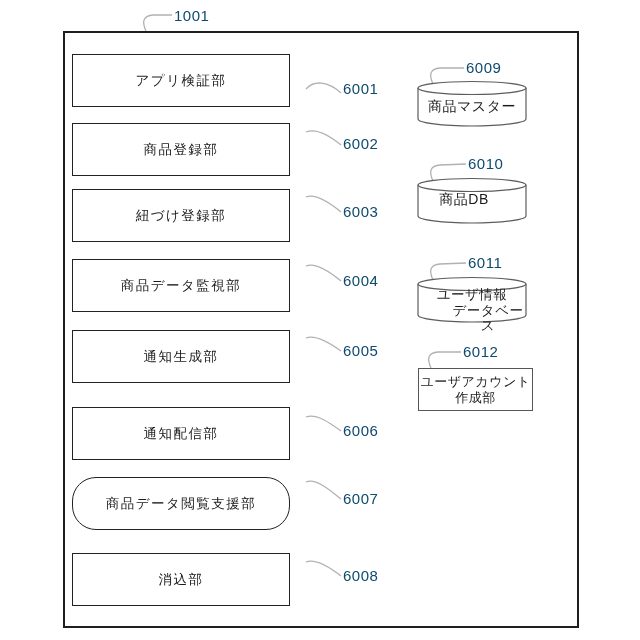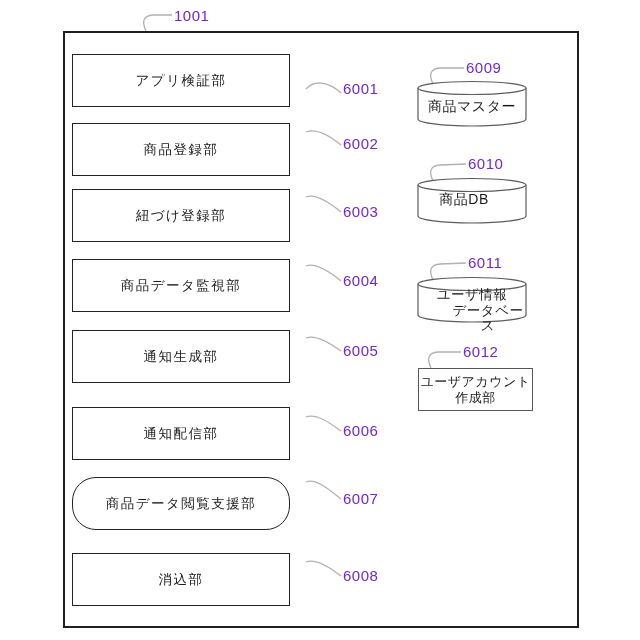--- a/index.html
+++ b/index.html
@@ -4,21 +4,21 @@
 <style>
   html,body{margin:0;padding:0;background:#ffffff;}
   .canvas{position:relative;width:640px;height:640px;background:#fff;
           font-family:"Liberation Sans",sans-serif;color:#1a1a1a;overflow:hidden;}
   .overlay{position:absolute;left:0;top:0;width:640px;height:640px;}
   .outer{position:absolute;left:63px;top:31px;width:512px;height:593px;
          border:2px solid #1f1f1f;background:transparent;}
   .mod{position:absolute;left:72px;width:218px;height:53px;border:1.6px solid #222;
        display:flex;align-items:center;justify-content:center;
        font-size:13.5px;letter-spacing:1.5px;background:#fff;box-sizing:border-box;}
-  .num{position:absolute;font-size:15px;color:#6d28d9;letter-spacing:.5px;line-height:16px;}
+  .num{position:absolute;font-size:15px;color:#0c4a6e;letter-spacing:.5px;line-height:16px;}
   .dslabel{position:absolute;text-align:center;font-size:13.5px;letter-spacing:.5px;
            line-height:15.5px;color:#1a1a1a;}
   .dsbox{position:absolute;left:418px;top:368px;width:115px;height:43px;
          border:1.3px solid #565656;display:flex;flex-direction:column;align-items:center;
          justify-content:center;font-size:13px;line-height:15.5px;letter-spacing:.5px;
          background:#fff;box-sizing:border-box;text-align:center;}
   .leader{fill:none;stroke:#b1b1b1;stroke-width:1.3px;}
   .cyl{fill:#ffffff;stroke:#5c5c5c;stroke-width:1.2px;}
 </style>
 </head>

